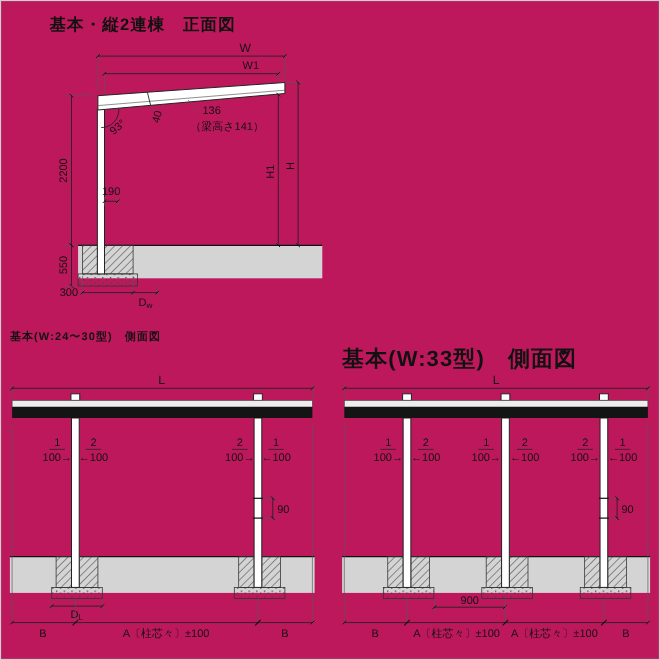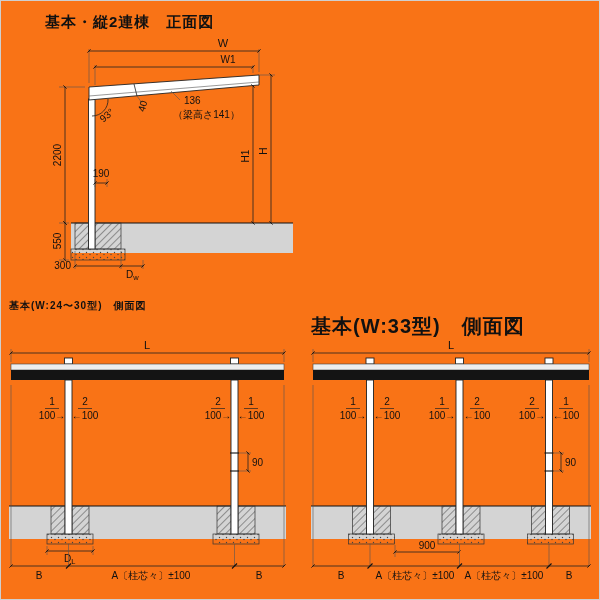--- a/index.html
+++ b/index.html
@@ -1,16 +1,16 @@
 <!DOCTYPE html>
 <html><head>
 <meta charset="utf-8">
 <style>
   html,body{margin:0;padding:0;background:#fff;}
-  #page{position:relative;width:600px;height:600px;background:#f97316;border:1px solid #cfcfcf;box-sizing:border-box;font-family:"Liberation Sans","DejaVu Sans",sans-serif;overflow:hidden;}
+  #page{position:relative;width:600px;height:600px;background:#be185d;border:1px solid #cfcfcf;box-sizing:border-box;font-family:"Liberation Sans","DejaVu Sans",sans-serif;overflow:hidden;}
   .title{position:absolute;font-weight:bold;color:#111;letter-spacing:1px;}
   #front-title{left:44px;top:12px;font-size:15px;}
   #sv1-title{left:8px;top:298px;font-size:10px;}
   #sv2-title{left:310px;top:312px;font-size:20px;}
   svg{position:absolute;left:0;top:0;}
   svg text{font-family:"Liberation Sans","DejaVu Sans",sans-serif;fill:#111;}
   .t7{font-size:7.5px}.t10{font-size:10px}.t11{font-size:11px}
   .ln{stroke:#111;stroke-width:1.1;fill:none}
   .dim{stroke:#222;stroke-width:0.8;fill:none}
   .ext{stroke:#555;stroke-width:0.6;fill:none}

